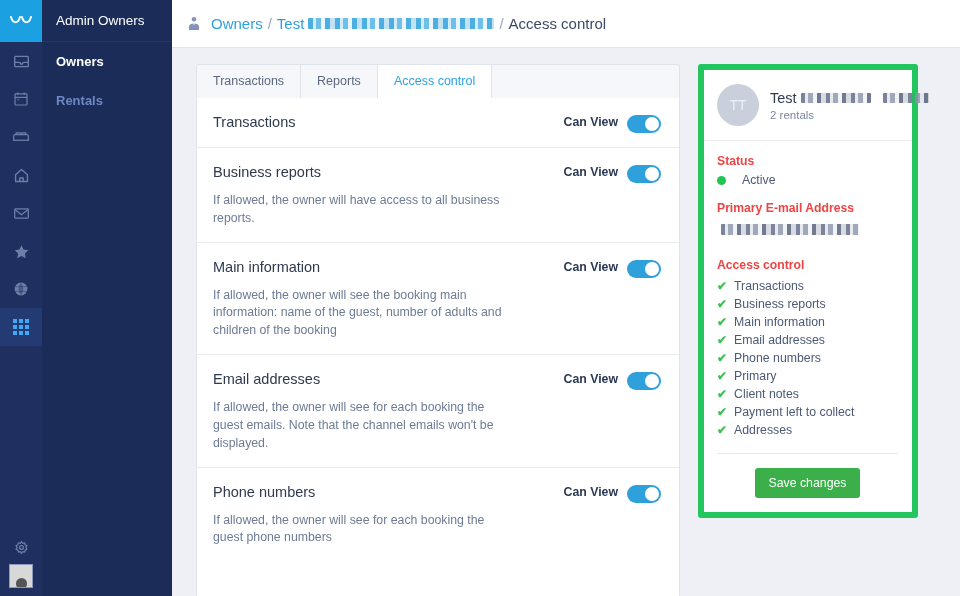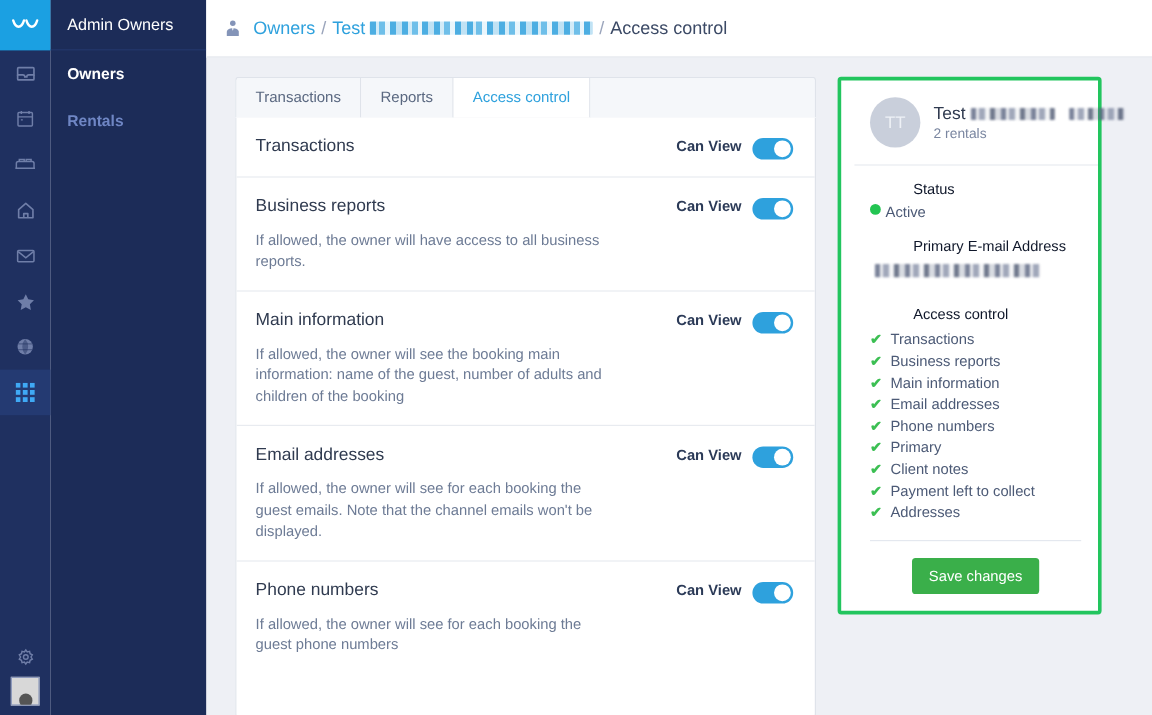--- a/index.html
+++ b/index.html
@@ -107,40 +107,40 @@
   .acl-ctl-label { font-size: 12.3px; font-weight: bold; color: #2b3a57; }
   .toggle {
     width: 34px; height: 18px; border-radius: 9px; background: #2ea1dd; position: relative; cursor: pointer;
   }
   .toggle::after {
     content: ""; position: absolute; right: 2px; top: 2px;
     width: 14px; height: 14px; border-radius: 50%; background: #fff;
   }
 
   
-  .card { background: #fff; border: 3px solid #22c55e; border-radius: 3px; padding-left: 11px; }
+  .card { background: #fff; border: 6px solid #22c55e; border-radius: 3px; }
   .card-head { display: flex; align-items: center; gap: 11px; padding: 14px 14px 14px 13px; border-bottom: 1px solid #e8ebf0; }
   .avatar-lg {
     width: 42px; height: 42px; border-radius: 50%; background: #c9cfdb; color: #eef1f6;
     display: flex; align-items: center; justify-content: center; font-size: 14px; flex: 0 0 42px;
   }
   .owner-name { font-size: 14.5px; color: #2f3a4f; display: flex; align-items: center; }
   .owner-sub { font-size: 11.5px; color: #7a86a0; margin-top: 3px; }
   .redact-gray {
     display: inline-block; height: 10px; vertical-align: -1px; margin-left: 4px;
     background:
       repeating-linear-gradient(90deg,
         #5b6682 0px, #5b6682 4px, rgba(91,102,130,.18) 4px, rgba(91,102,130,.18) 7px,
         #8a93aa 7px, #8a93aa 12px, rgba(91,102,130,.10) 12px, rgba(91,102,130,.10) 16px,
         #4e5972 16px, #4e5972 20px, rgba(91,102,130,.30) 20px, rgba(91,102,130,.30) 25px);
     filter: blur(.7px); opacity: .8; border-radius: 1px;
   }
   .card-body { padding: 13px 14px 14px 13px; }
-  .field-label { font-size: 12.2px; font-weight: normal; color: #0f172a; margin-bottom: 5px; margin-left: 36px; }
-  .status-val { font-size: 12.3px; color: #4c5a76; display: flex; align-items: flex-start; gap: 4px; }
+  .field-label { font-size: 12.2px; font-weight: bold; color: #ef4444; margin-bottom: 5px; }
+  .status-val { font-size: 12.3px; color: #4c5a76; display: flex; align-items: center; gap: 16px; }
   .dot { width: 9px; height: 9px; border-radius: 50%; background: #23c552; display: inline-block; }
   .spacer-14 { height: 14px; }
   .spacer-20 { height: 20px; }
   .acl-list { list-style: none; }
   .acl-list li { font-size: 12.3px; color: #4c5a76; display: flex; align-items: center; gap: 7px; padding: 2px 0; }
   .chk { color: #3cbf53; font-size: 12px; font-weight: bold; line-height: 1; }
   .divider { height: 1px; background: #e4e8ef; margin: 14px 0 14px; }
   .save-btn {
     display: block; margin: 0 auto; background: #3aaf4a; color: #fff; border: none;
     font-size: 12.3px; padding: 8px 14px; border-radius: 3px; cursor: pointer;

